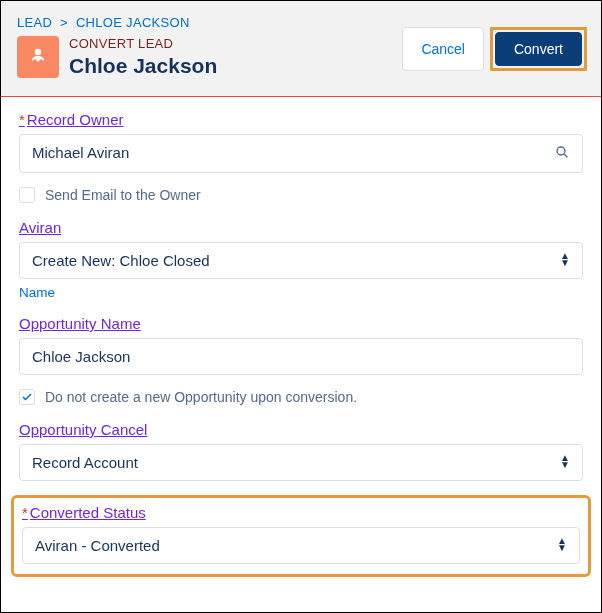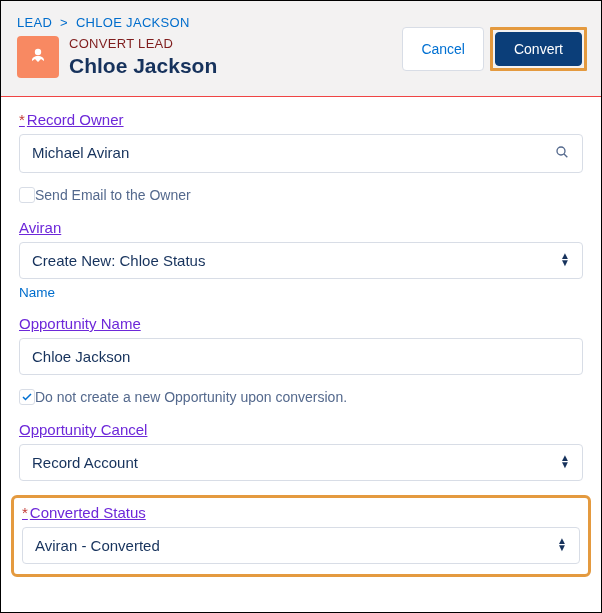--- a/index.html
+++ b/index.html
@@ -115,20 +115,21 @@
   .stepper {
     display: flex;
     flex-direction: column;
     line-height: 7px;
     font-size: 10px;
     color: #16325c;
     flex-shrink: 0;
   }
   .checkbox-row {
     display: flex;
+    gap: 10px;
     margin-bottom: 16px;
     margin-top: 4px;
   }
   .checkbox {
     width: 16px;
     height: 16px;
     border: 1px solid #d8dde6;
     border-radius: 3px;
     display: flex;
     align-items: center;
@@ -202,21 +203,21 @@
   <div class="checkbox-row">
     <div class="checkbox">
       
     </div>
     <span class="checkbox-label">Send Email to the Owner</span>
   </div>
 
   <div class="field">
     <label class="label">Aviran</label>
     <div class="select">
-      <span>Create New: Chloe Status</span>
+      <span>Create New: Chloe Closed</span>
       <span class="stepper">
           <span>▲</span>
           <span>▼</span>
         </span>
     </div>
     <a class="link">Name</a>
   </div>
 
   <div class="field">
     <label class="label">Opportunity Name</label>

